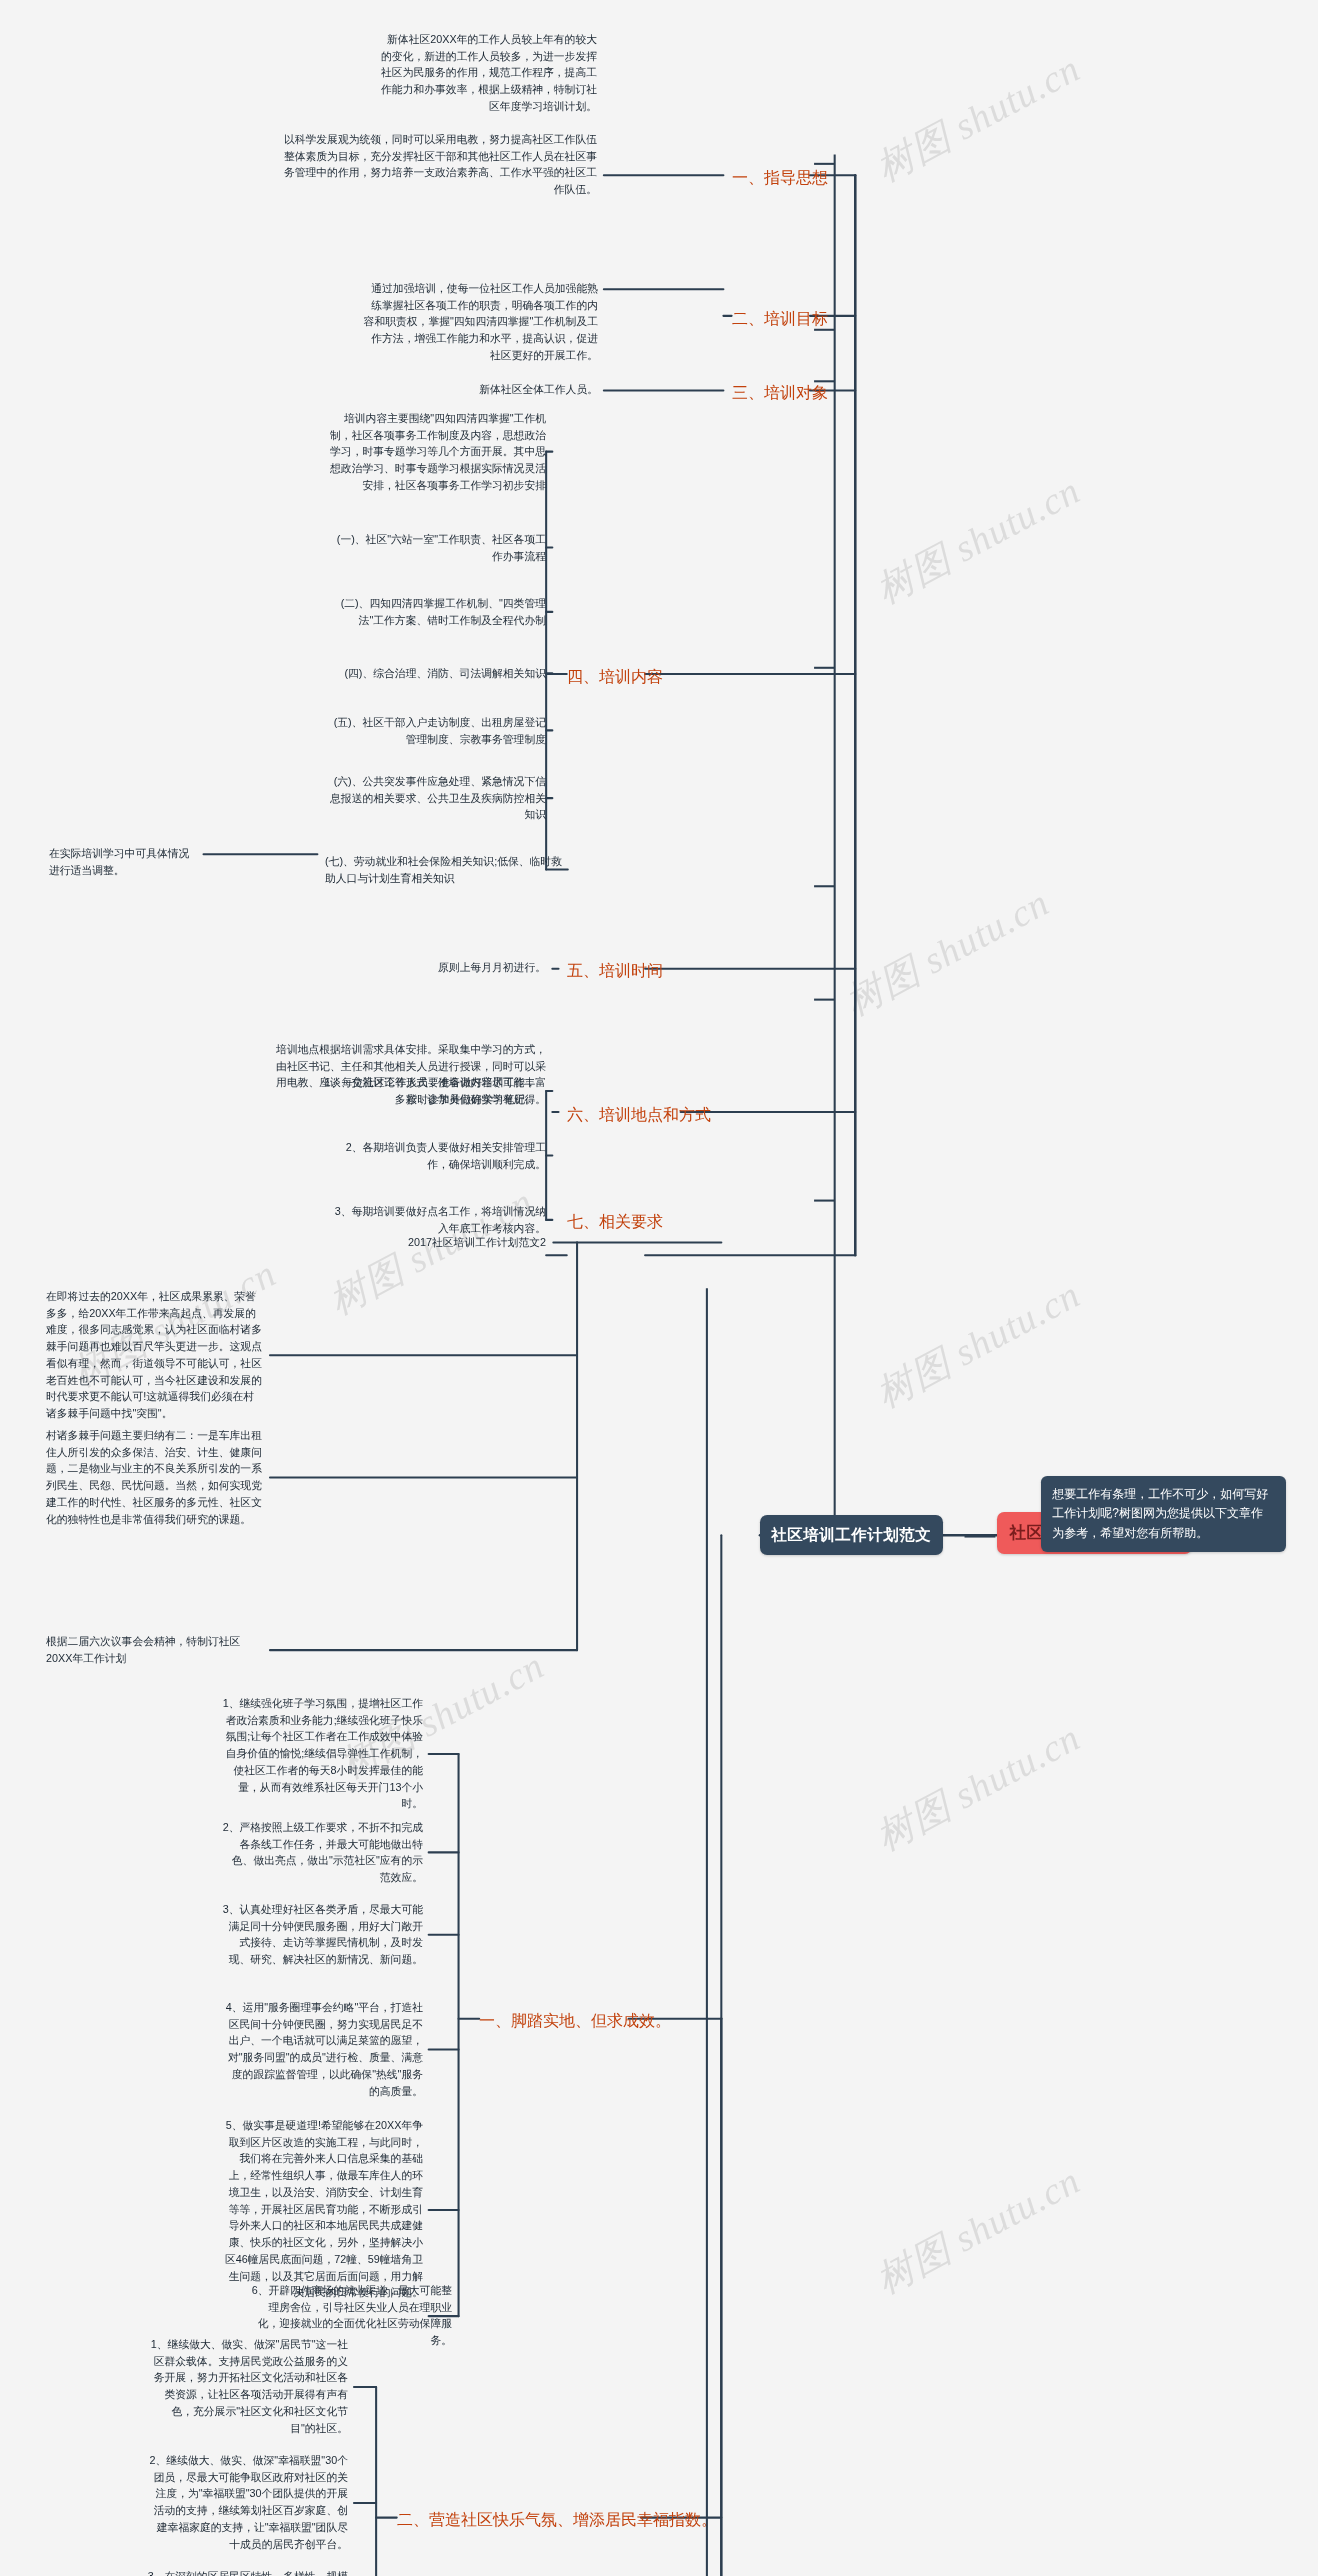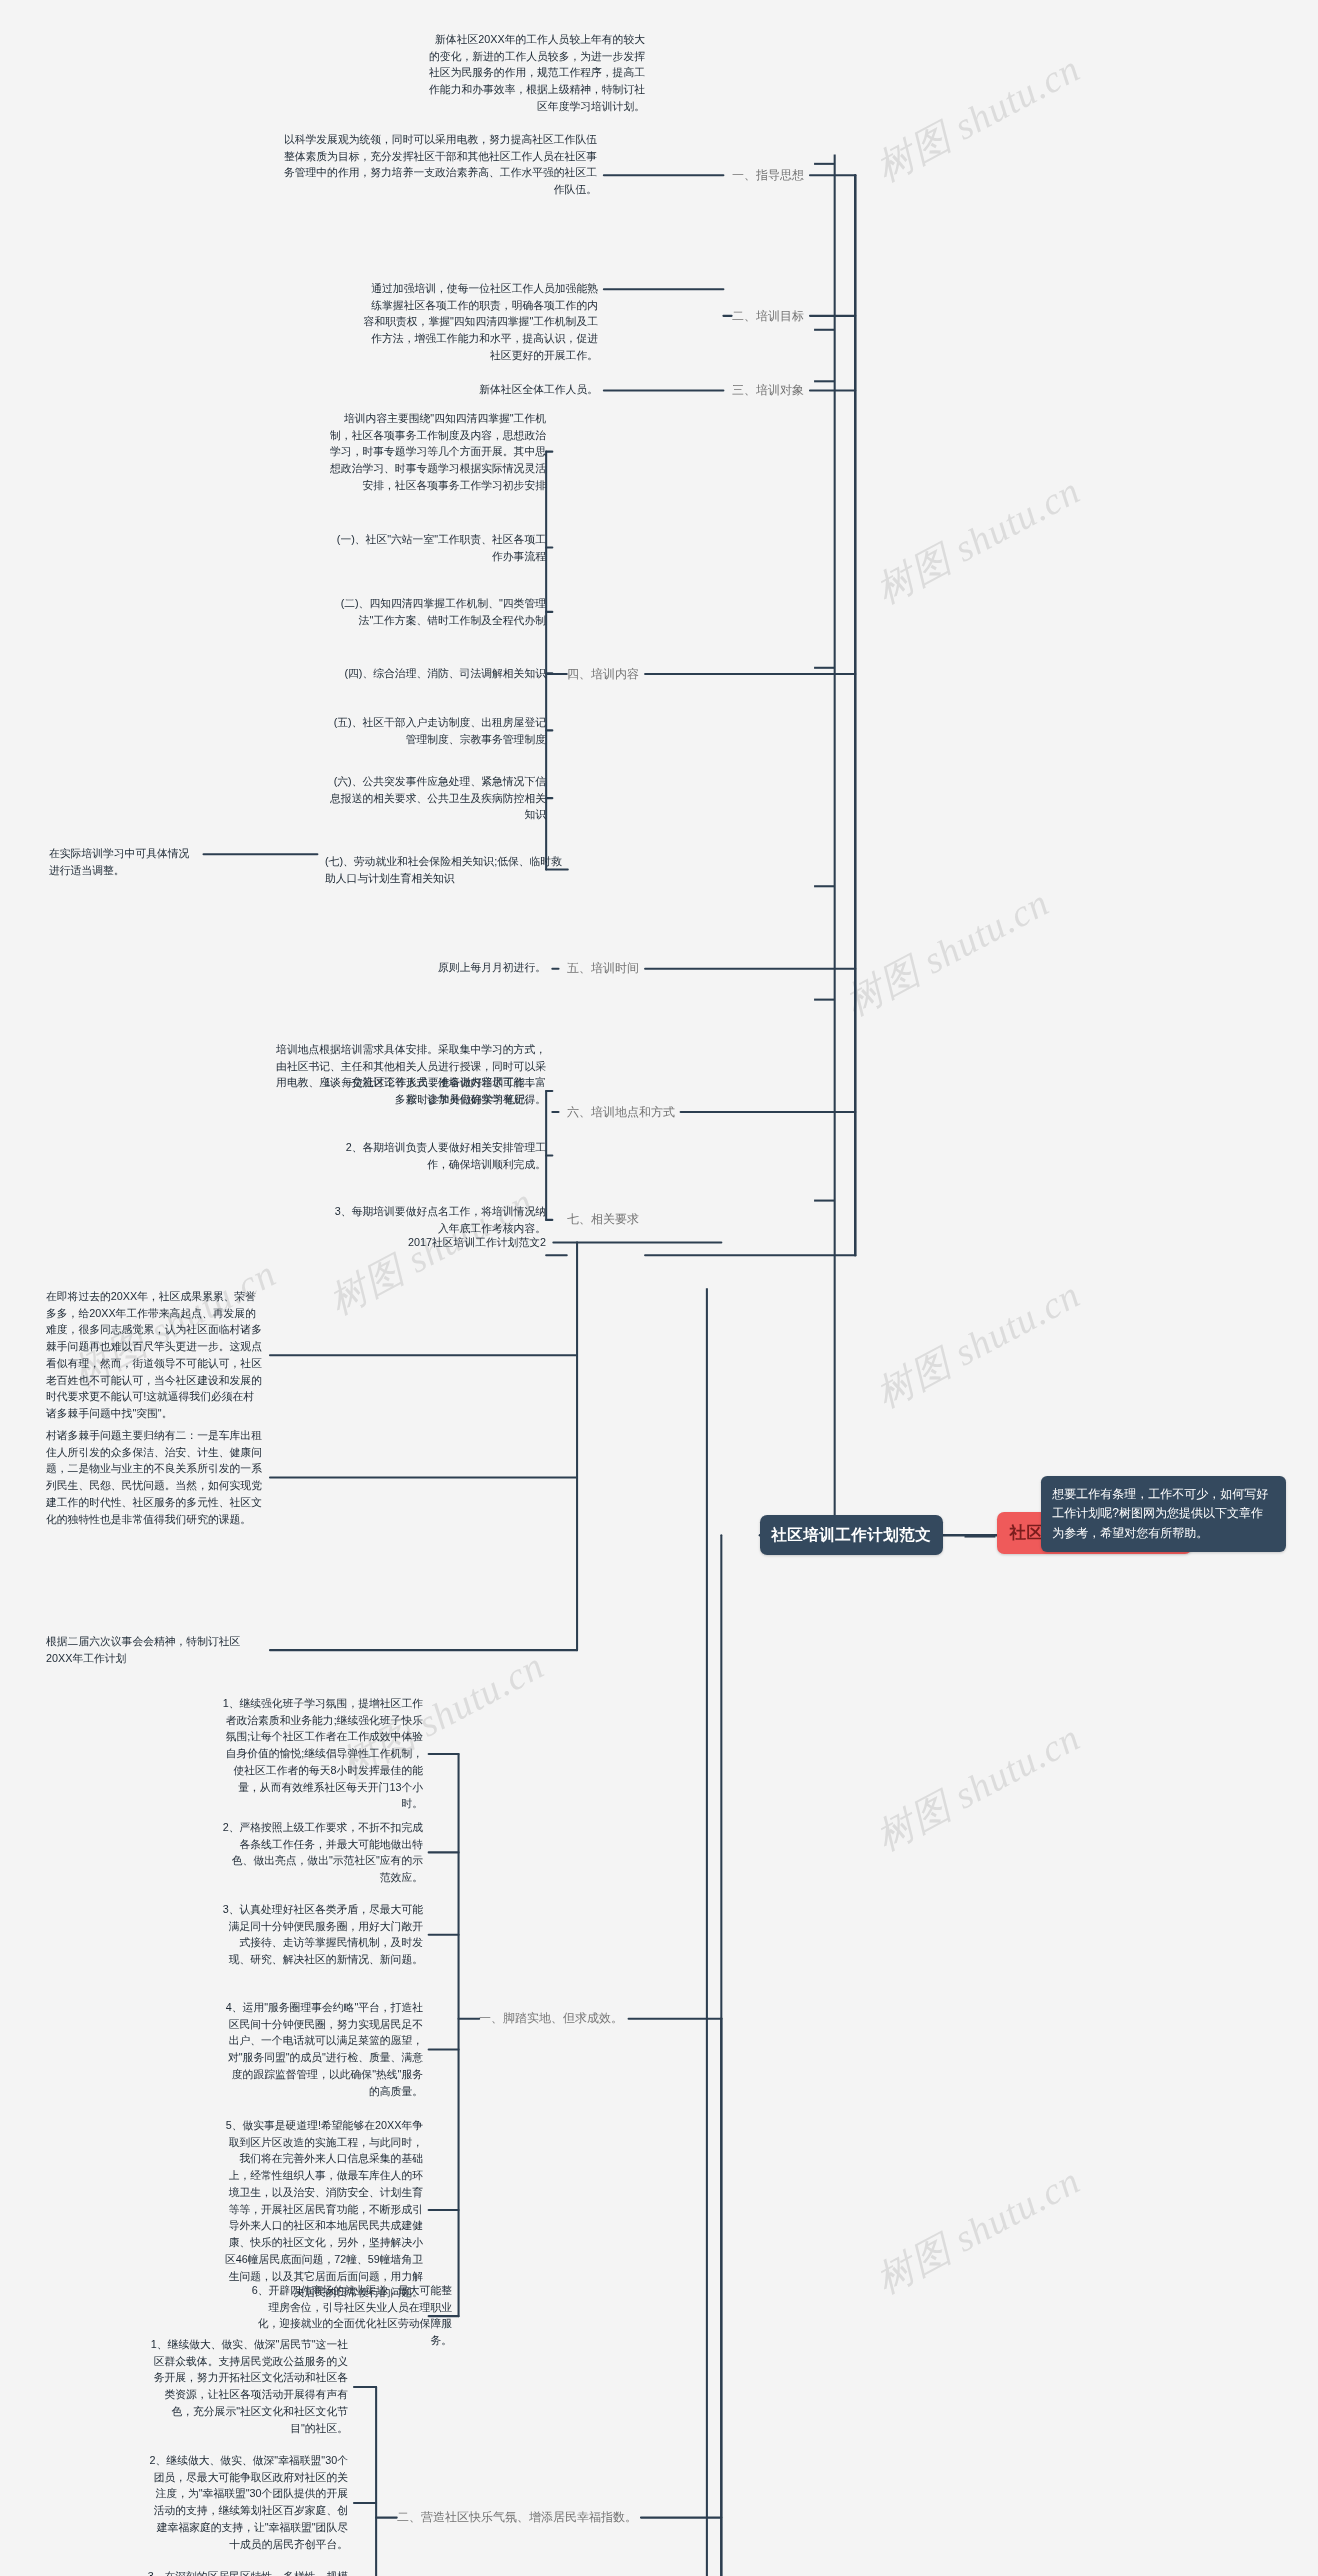--- a/index.html
+++ b/index.html
@@ -39,22 +39,22 @@
     white-space:pre-wrap;
     word-break:break-word;
   }
   .leaf{
     font-size:10.8px;
     color:#1b2733;
     text-align:left;
   }
   .leaf.r{text-align:right;}
   .branch{
-    font-size:12px;
-    color:#737373;
+    font-size:16px;
+    color:#c2410c;
     font-family:Liberation Serif, serif;
   }
   .topic{
     background:#34495e;
     color:#ffffff;
     border-radius:7.2px;
     padding:8.2px 11.3px;
     font-size:15.5px;
     font-weight:bold;
     letter-spacing:0.5px;
@@ -178,21 +178,21 @@
       <path d="M1400 3918 V5725.5" fill="none" stroke="#2c3e50" stroke-width="5" stroke-linecap="round"></path>
       <path d="M1074 2411.5 H1120" fill="none" stroke="#2c3e50" stroke-width="4" stroke-linecap="round"></path>
       <path d="M1120 2411.5 V3202.5" fill="none" stroke="#2c3e50" stroke-width="4" stroke-linecap="round"></path>
       <path d="M524 2630 H1120" fill="none" stroke="#2c3e50" stroke-width="4" stroke-linecap="round"></path>
       <path d="M524 2867.5 H1120" fill="none" stroke="#2c3e50" stroke-width="4" stroke-linecap="round"></path>
       <path d="M524 3202.5 H1120" fill="none" stroke="#2c3e50" stroke-width="4" stroke-linecap="round"></path>
       <path d="M1120 2411.5 H1400" fill="none" stroke="#2c3e50" stroke-width="4" stroke-linecap="round"></path>
       <path d="M1400 2979.5 V3918" fill="none" stroke="#2c3e50" stroke-width="4" stroke-linecap="round"></path>
     </svg>
 
-  <div class="node leaf r" style="left:381px;top:31px;width:216px;margin-left:48px;">新体社区20XX年的工作人员较上年有的较大的变化，新进的工作人员较多，为进一步发挥社区为民服务的作用，规范工作程序，提高工作能力和办事效率，根据上级精神，特制订社区年度学习培训计划。</div>
+  <div class="node leaf r" style="left:381px;top:31px;width:216px;">新体社区20XX年的工作人员较上年有的较大的变化，新进的工作人员较多，为进一步发挥社区为民服务的作用，规范工作程序，提高工作能力和办事效率，根据上级精神，特制订社区年度学习培训计划。</div>
 
   <div class="node branch" style="left:732px;top:166px;white-space:nowrap;">一、指导思想</div>
   <div class="node leaf r" style="left:278px;top:131px;width:319px;">以科学发展观为统领，同时可以采用电教，努力提高社区工作队伍整体素质为目标，充分发挥社区干部和其他社区工作人员在社区事务管理中的作用，努力培养一支政治素养高、工作水平强的社区工作队伍。</div>
 
   <div class="node branch" style="left:732px;top:307px;white-space:nowrap;">二、培训目标</div>
   <div class="node leaf r" style="left:361px;top:247px;width:237px;margin-top:33px;">通过加强培训，使每一位社区工作人员加强能熟练掌握社区各项工作的职责，明确各项工作的内容和职责权，掌握"四知四清四掌握"工作机制及工作方法，增强工作能力和水平，提高认识，促进社区更好的开展工作。</div>
 
   <div class="node branch" style="left:732px;top:381px;white-space:nowrap;">三、培训对象</div>
   <div class="node leaf r" style="left:392px;top:381px;width:206px;">新体社区全体工作人员。</div>
 

